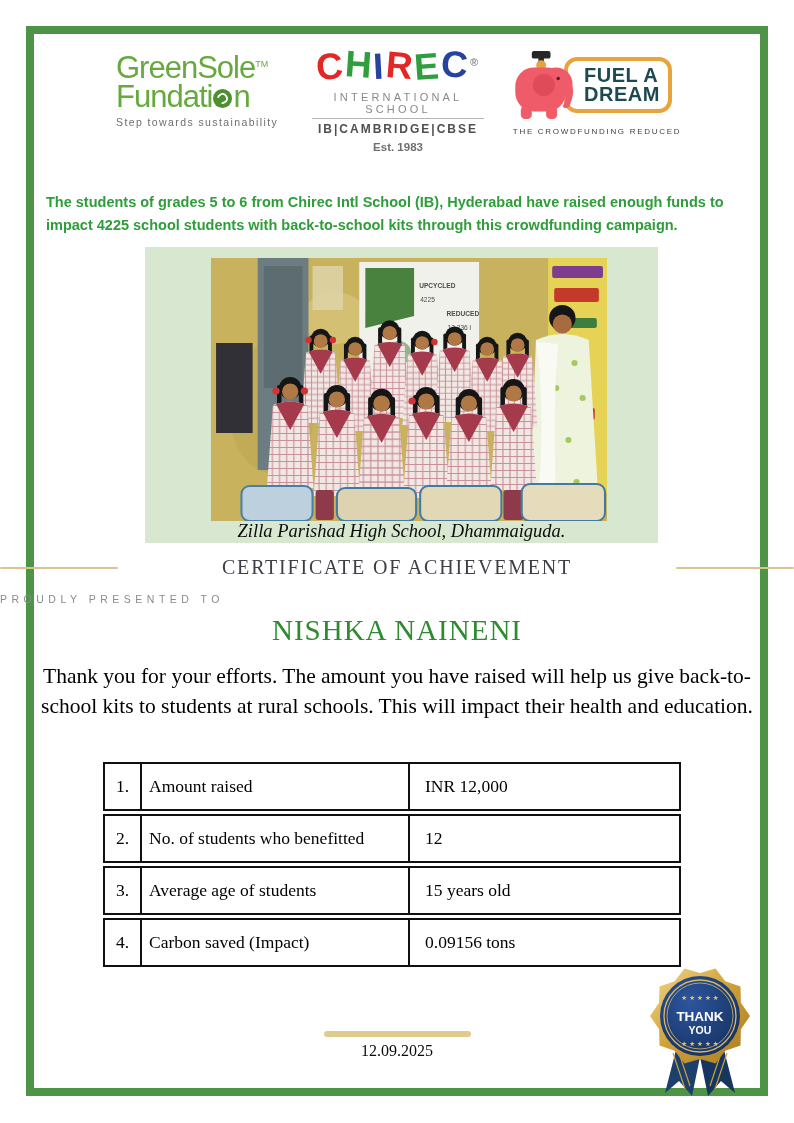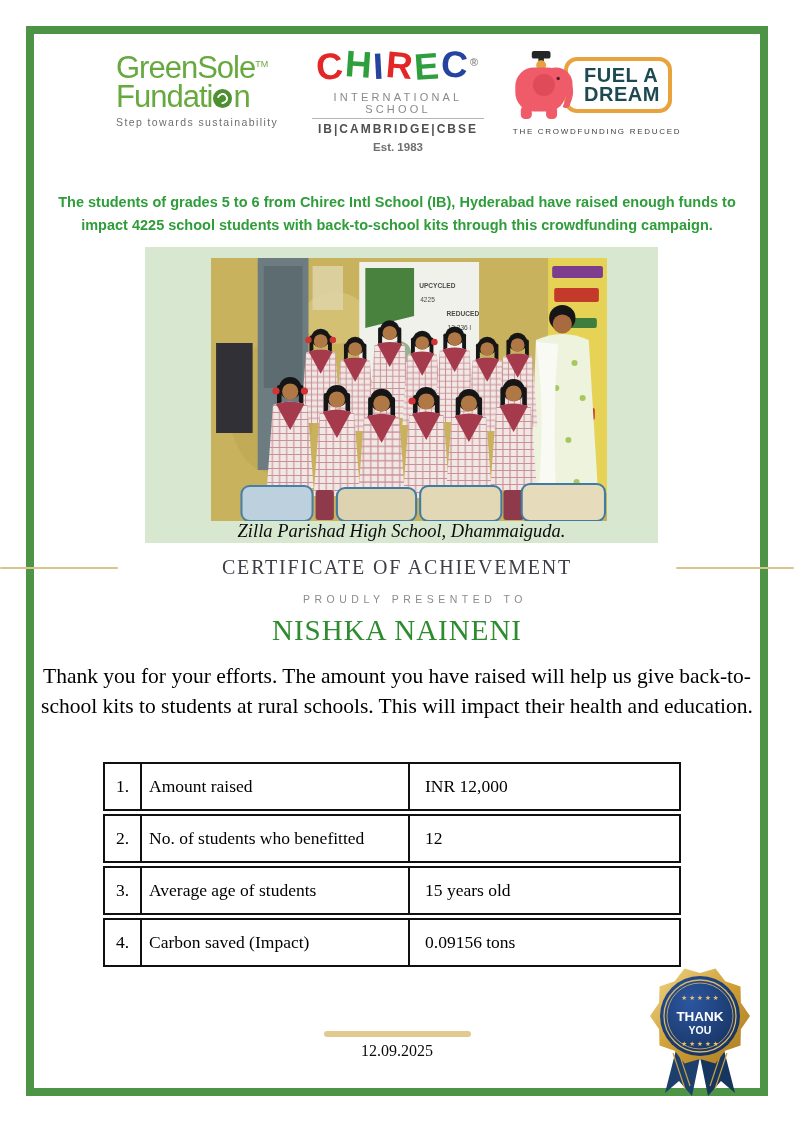--- a/index.html
+++ b/index.html
@@ -38,41 +38,41 @@
   .logo-fuel{position:absolute;left:512px;top:48px;width:170px;
              font-family:"Liberation Sans",sans-serif;}
   .fuel-row{display:flex;align-items:center;}
   .fuel-elephant{width:66px;height:74px;margin-right:-14px;position:relative;z-index:2;}
   .fuel-box{border:4px solid #e8a33d;border-radius:13px;padding:5px 8px 5px 16px;
             background:#fff;}
   .fuel-word{color:#1d4a52;font-weight:bold;font-size:20px;line-height:.95;letter-spacing:.5px;}
   .fuel-tag{margin-top:5px;font-size:8px;color:#3f3f3f;letter-spacing:1.7px;text-align:center;}
 
   
-  .intro{position:absolute;top:176px;left:46px;right:46px;text-align:center;
+  .intro{position:absolute;top:176px;left:46px;right:46px;
          font-family:"Liberation Sans",sans-serif;font-weight:bold;
          font-size:14.5px;line-height:1.6;color:#2f9d3a;}
 
   
   .photo-panel{position:absolute;left:145px;top:247px;width:513px;height:296px;
                background:#d7e7d0;margin:0;}
   .photo-svg{position:absolute;left:66px;top:11px;width:396px;height:263px;display:block;}
   .photo-caption{position:absolute;left:0;right:0;bottom:1px;text-align:center;
                  font-size:18.5px;color:#0c0c0c;font-style:italic;}
 
   
   .cert-heading{position:absolute;top:556px;left:0;right:0;display:flex;
                 align-items:center;justify-content:space-between;gap:13px;}
   .rule{width:118px;height:2px;background:#dac48d;border-radius:1px;}
   .cert-heading h1{margin:0;font-size:20px;font-weight:normal;letter-spacing:1.8px;
                    color:#3e3e46;white-space:nowrap;}
 
-  .presented{position:absolute;top:593px;left:0;right:0;text-align:center;
+  .presented{position:absolute;top:593px;left:0;right:0;
              font-family:"Liberation Sans",sans-serif;font-size:10.5px;
-             letter-spacing:4.5px;color:#8b8b8b;padding-left:36px;}
+             letter-spacing:4.5px;color:#8b8b8b;}
   .recipient{position:absolute;top:614px;left:0;right:0;text-align:center;margin:0;
              font-size:29px;font-weight:normal;letter-spacing:1px;color:#2e8b2f;}
 
   .message{position:absolute;top:662px;left:34px;right:34px;text-align:center;
            font-size:21.5px;line-height:1.38;color:#000;margin:0;}
 
   
   .impact-table{position:absolute;left:103px;top:759px;width:578px;
                 border-collapse:separate;border-spacing:0 3px;font-size:17.5px;color:#000;}
   .impact-table td{border:2px solid #101010;height:43px;background:#fff;}

